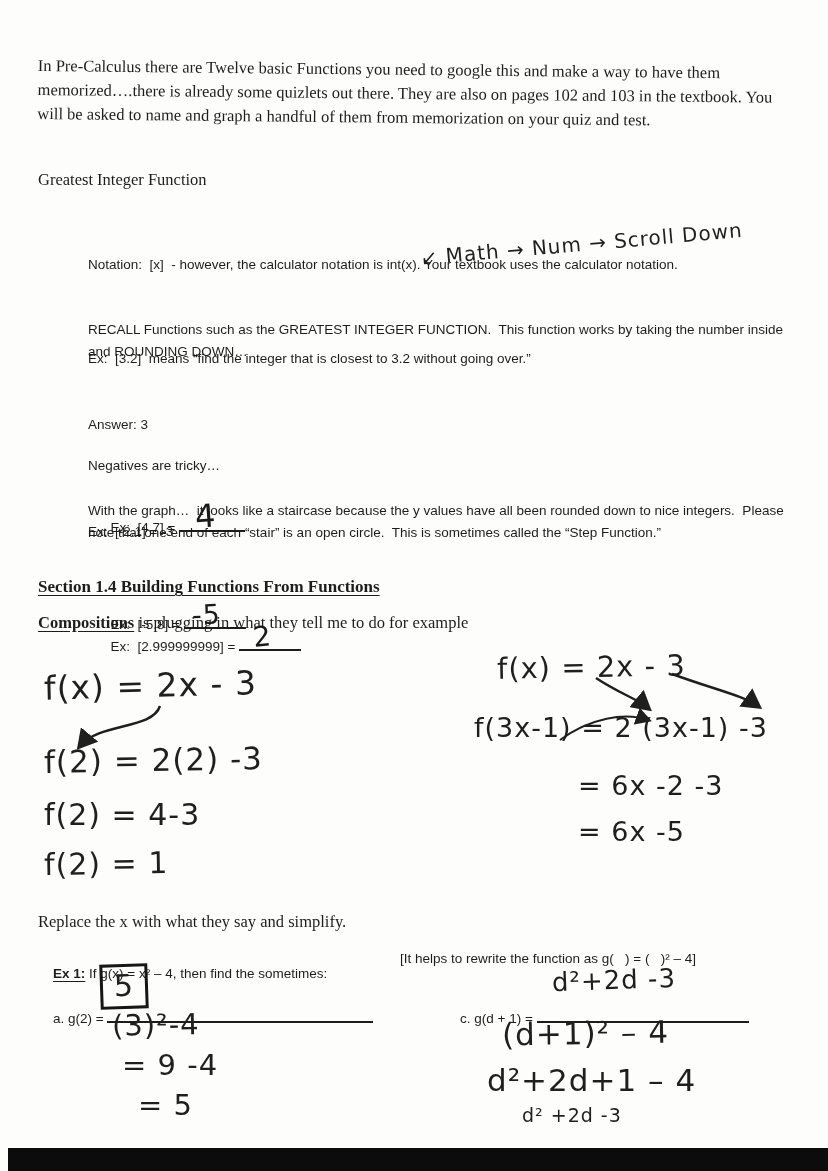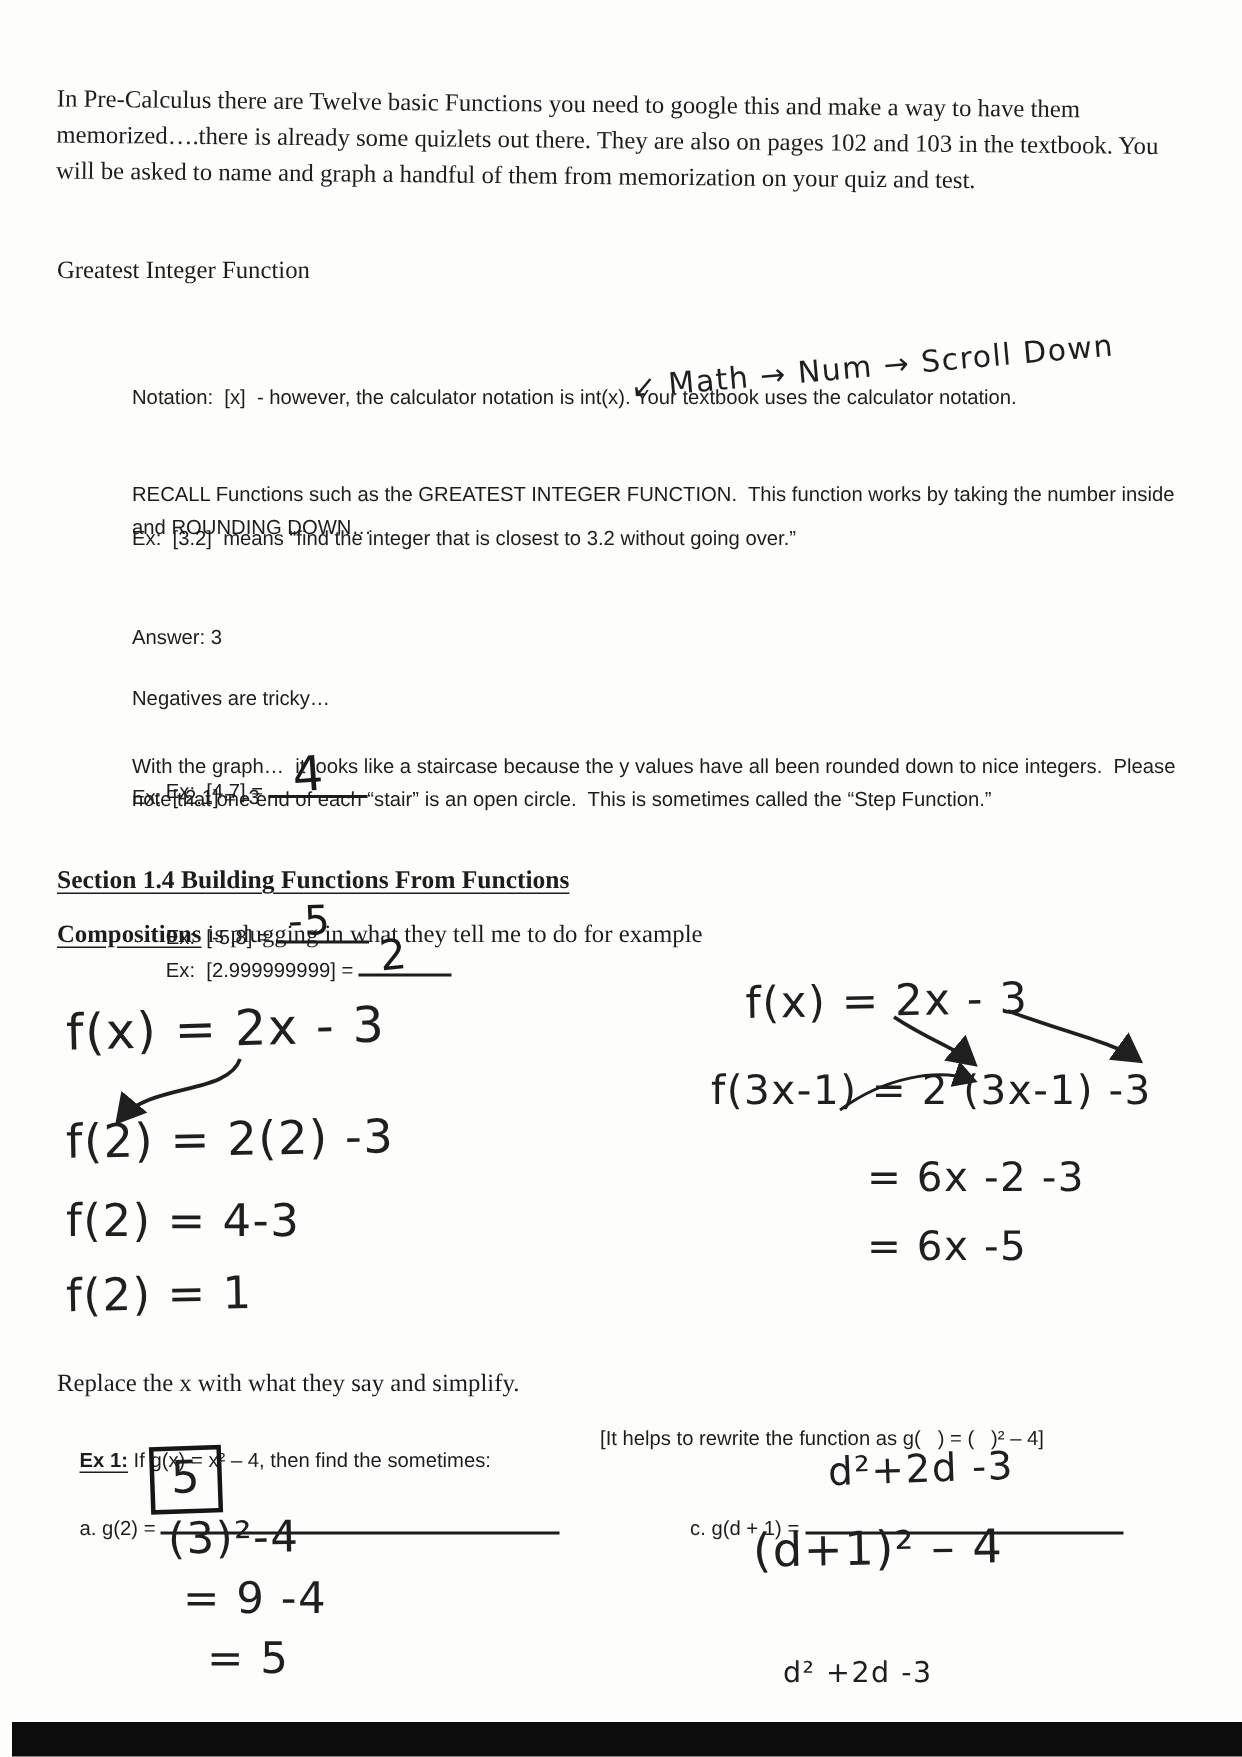--- a/index.html
+++ b/index.html
@@ -106,17 +106,18 @@
   <div class="abs hw boxed" style="left:100px;top:964px;font-size:30px;">5</div>
   <div class="abs hw" style="left:112px;top:1008px;font-size:29px;transform:rotate(-1deg);">(3)²-4</div>
   <div class="abs hw" style="left:122px;top:1048px;font-size:29px;">= 9 -4</div>
   <div class="abs hw" style="left:138px;top:1088px;font-size:29px;">= 5</div>
 
   <div class="abs sans" style="left:445px;top:992px;font-size:13.5px;">
     <span>c. g(d + 1) = </span><span class="blank" style="width:212px;"></span>
   </div>
   <div class="abs hw" style="left:552px;top:965px;font-size:26px;transform:rotate(-2deg);">d²+2d -3</div>
   <div class="abs hw" style="left:502px;top:1015px;font-size:31px;transform:rotate(-1deg);">(d+1)² – 4</div>
+  <div class="abs hw" style="left:487px;top:1062px;font-size:31px;">d²+2d+1 – 4</div>
   <div class="abs hw" style="left:522px;top:1104px;font-size:19px;">d² +2d -3</div>
 
   <div class="abs" style="left:8px;top:1148px;width:820px;height:23px;background:#0c0c0c;"></div>
 
 </div>
 
 </body></html>

